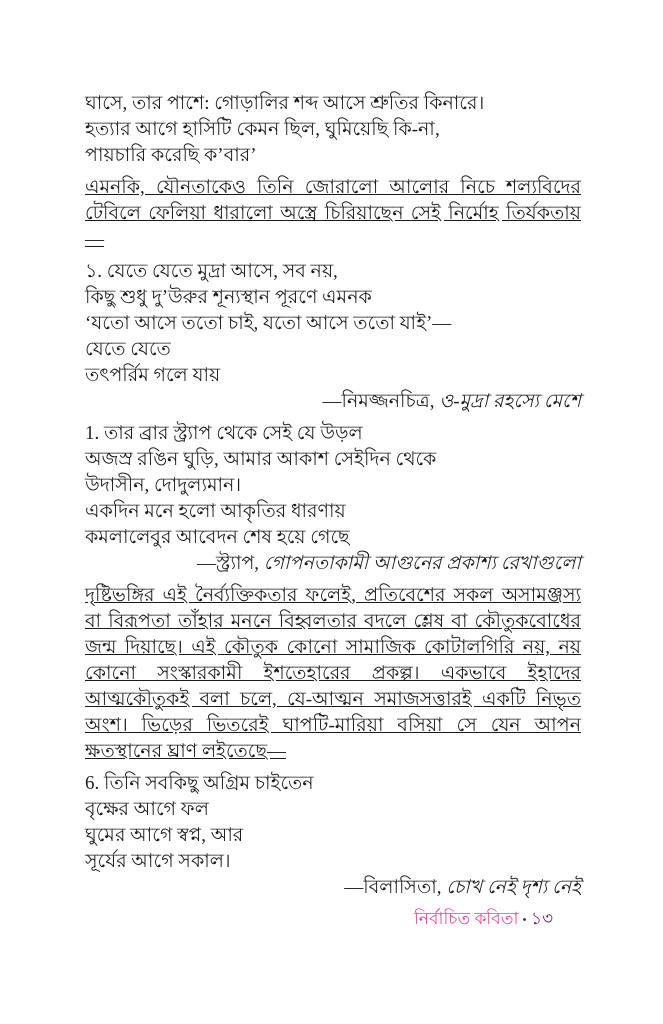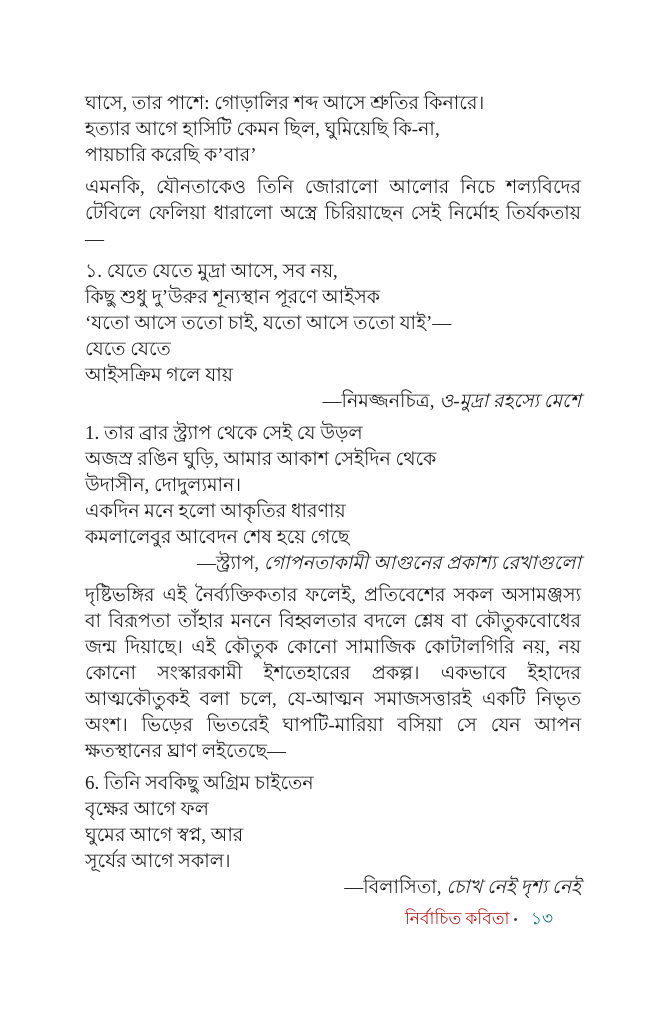--- a/index.html
+++ b/index.html
@@ -20,57 +20,58 @@
     padding: 90px 82px 0 85px;
     color: #1c1c1c;
     font-size: 19px;
     line-height: 26px;
   }
   .block { margin: 0 0 6px 0; }
   .prose {
     text-align: justify;
     text-justify: inter-word;
     margin: 0 0 6px 0;
+    text-decoration: underline;
   }
   .pline { white-space: nowrap; }
   .attribution {
     text-align: right;
     white-space: nowrap;
   }
   .work-title { font-style: italic; }
   .footer {
     margin-top: 4px;
     padding-right: 28px;
     text-align: right;
     font-size: 17px;
     line-height: 26px;
   }
-  .footer .book  { color: #b91c1c; }
+  .footer .book  { color: #ec4899; }
   .footer .bullet{ color: #3f3f3f; font-size: 13px; padding: 0 4px; }
-  .footer .pnum  { color: #0f766e; margin-left: 9px; }
+  .footer .pnum  { color: #701a75; }
 </style>
 </head>
 <body>
 
 <div class="page">
 
   <div class="block">
     <div class="pline">ঘাসে, তার পাশে: গোড়ালির শব্দ আসে শ্রুতির কিনারে।</div>
     <div class="pline">হত্যার আগে হাসিটি কেমন ছিল, ঘুমিয়েছি কি-না,</div>
     <div class="pline">পায়চারি করেছি ক’বার’</div>
   </div>
 
   <p class="prose">এমনকি, যৌনতাকেও তিনি জোরালো আলোর নিচে শল্যবিদের টেবিলে ফেলিয়া ধারালো অস্ত্রে চিরিয়াছেন সেই নির্মোহ তির্যকতায়—</p>
 
   <div class="block">
     <div class="pline">১. যেতে যেতে মুদ্রা আসে, সব নয়,</div>
-    <div class="pline">কিছু শুধু দু’উরুর শূন্যস্থান পূরণে আইসক</div>
+    <div class="pline">কিছু শুধু দু’উরুর শূন্যস্থান পূরণে এমনক</div>
     <div class="pline">‘যতো আসে ততো চাই, যতো আসে ততো যাই’—</div>
     <div class="pline">যেতে যেতে</div>
-    <div class="pline">আইসক্রিম গলে যায়</div>
+    <div class="pline">তৎপর্রিম গলে যায়</div>
     <div class="attribution"><span>—নিমজ্জনচিত্র, </span><span class="work-title">ও-মুদ্রা রহস্যে মেশে</span></div>
   </div>
 
   <div class="block">
     <div class="pline">1. তার ব্রার স্ট্র্যাপ থেকে সেই যে উড়ল</div>
     <div class="pline">অজস্র রঙিন ঘুড়ি, আমার আকাশ সেইদিন থেকে</div>
     <div class="pline">উদাসীন, দোদুল্যমান।</div>
     <div class="pline">একদিন মনে হলো আকৃতির ধারণায়</div>
     <div class="pline">কমলালেবুর আবেদন শেষ হয়ে গেছে</div>
     <div class="attribution"><span>—স্ট্র্যাপ, </span><span class="work-title">গোপনতাকামী আগুনের প্রকাশ্য রেখাগুলো</span></div>

